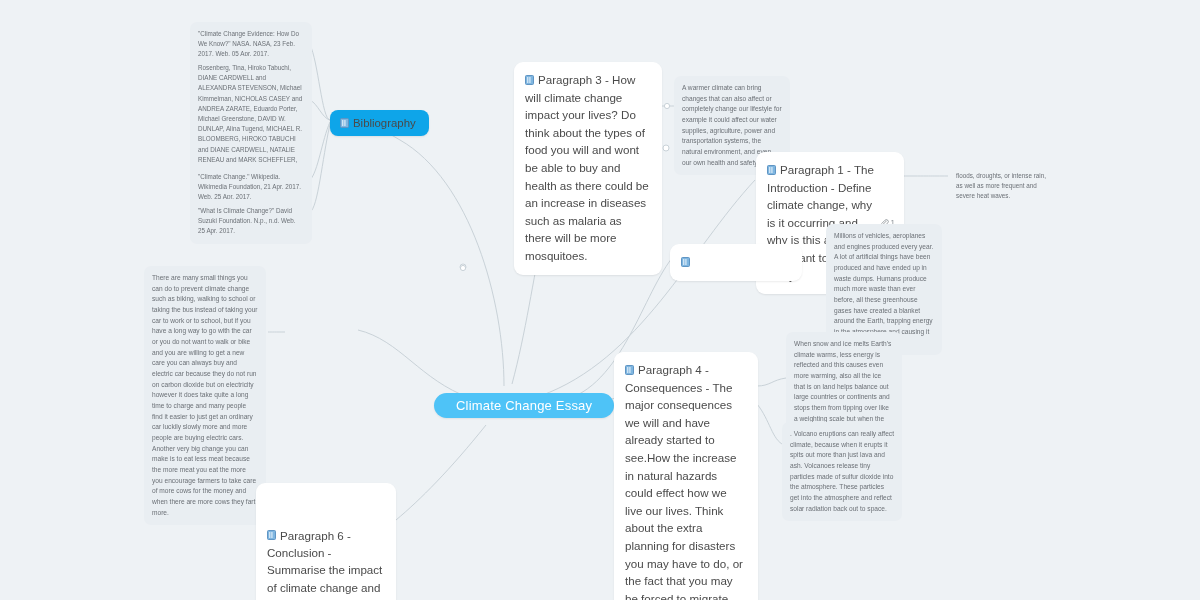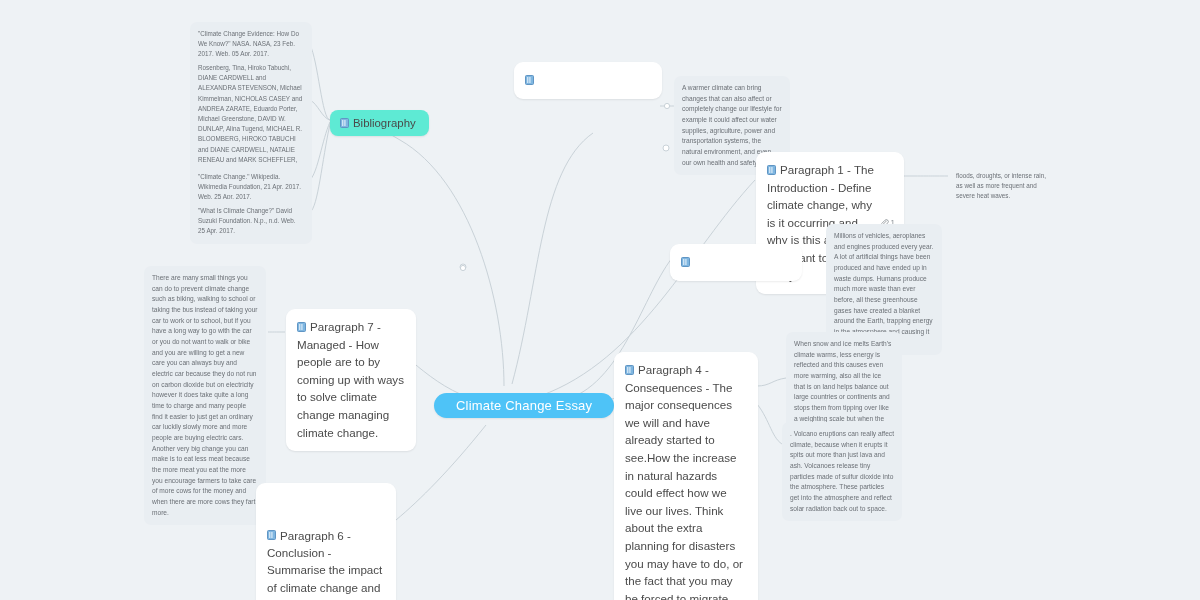--- a/index.html
+++ b/index.html
@@ -45,21 +45,21 @@
     border-radius:7px;
     color:#6b7076;
     font-size:6.6px;
     line-height:1.62;
     padding:7px 8px;
   }
   .note.tiny{font-size:6.3px;}
 
   
   .label-node{
-    background:#5eead4;
+    background:#0ea5e9;
     border-radius:8px;
     color:#4a4a4a;
     font-size:11.4px;
     padding:7px 13px 7px 10px;
     white-space:nowrap;
     box-shadow:0 1px 2px rgba(0,0,0,.08);
   }
 
   .note-icon{
     display:inline-block;
@@ -143,21 +143,21 @@
   <div class="node note tiny" style="left:190px;top:165px;width:122px;">"Climate Change." Wikipedia. Wikimedia Foundation, 21 Apr. 2017. Web. 25 Apr. 2017.</div>
   <div class="node note tiny" style="left:190px;top:199px;width:122px;">"What Is Climate Change?" David Suzuki Foundation. N.p., n.d. Web. 25 Apr. 2017.</div>
 
   <div class="node para" style="left:514px;top:62px;width:148px;">
     <span class="note-icon">
       <svg width="9" height="10" viewBox="0 0 9 10">
         <rect x="0.5" y="0.5" width="8" height="9" rx="1" fill="#7fb6e0" stroke="#5f95c4"></rect>
         <rect x="2" y="2" width="1.4" height="6" fill="#cfe4f5"></rect>
         <rect x="4.2" y="2" width="1.4" height="6" fill="#cfe4f5"></rect>
       </svg>
-    </span>
+    </span><span class="ntxt">Paragraph 3 - How will climate change impact your lives? Do think about the types of food you will and wont be able to buy and health as there could be an increase in diseases such as malaria as there will be more mosquitoes.</span>
   </div>
 
   <div class="node note" style="left:674px;top:76px;width:116px;">A warmer climate can bring changes that can also affect or completely change our lifestyle for example it could affect our water supplies, agriculture, power and transportation systems, the natural environment, and even our own health and safety.</div>
 
   <div class="node para" style="left:756px;top:152px;width:148px;padding-right:24px;">
     <span class="note-icon">
       <svg width="9" height="10" viewBox="0 0 9 10">
         <rect x="0.5" y="0.5" width="8" height="9" rx="1" fill="#7fb6e0" stroke="#5f95c4"></rect>
         <rect x="2" y="2" width="1.4" height="6" fill="#cfe4f5"></rect>
         <rect x="4.2" y="2" width="1.4" height="6" fill="#cfe4f5"></rect>
@@ -193,29 +193,20 @@
         <rect x="0.5" y="0.5" width="8" height="9" rx="1" fill="#7fb6e0" stroke="#5f95c4"></rect>
         <rect x="2" y="2" width="1.4" height="6" fill="#cfe4f5"></rect>
         <rect x="4.2" y="2" width="1.4" height="6" fill="#cfe4f5"></rect>
       </svg>
     </span><span class="ntxt">Paragraph 4 - Consequences - The major consequences we will and have already started to see.How the increase in natural hazards could effect how we live our lives. Think about the extra planning for disasters you may have to do, or the fact that you may be forced to migrate.</span>
   </div>
 
   <div class="node note" style="left:786px;top:332px;width:116px;">When snow and ice melts Earth's climate warms, less energy is reflected and this causes even more warming, also all the ice that is on land helps balance out large countries or continents and stops them from tipping over like a weighting scale but when the ice melts the land is unbalanced and it starts tipping over into the sea which from one side looks like the sea level is rising and from the other side is looks like the sea level is dropping.</div>
   <div class="node note" style="left:782px;top:422px;width:120px;">. Volcano eruptions can really affect climate, because when it erupts it spits out more than just lava and ash. Volcanoes release tiny particles made of sulfur dioxide into the atmosphere. These particles get into the atmosphere and reflect solar radiation back out to space.</div>
 
-  <div class="node para" style="left:286px;top:309px;width:130px;">
-    <span class="note-icon">
-      <svg width="9" height="10" viewBox="0 0 9 10">
-        <rect x="0.5" y="0.5" width="8" height="9" rx="1" fill="#7fb6e0" stroke="#5f95c4"></rect>
-        <rect x="2" y="2" width="1.4" height="6" fill="#cfe4f5"></rect>
-        <rect x="4.2" y="2" width="1.4" height="6" fill="#cfe4f5"></rect>
-      </svg>
-    </span><span class="ntxt">Paragraph 7 - Managed - How people are to by coming up with ways to solve climate change managing climate change.</span>
-  </div>
 
   <div class="node note" style="left:144px;top:266px;width:122px;">There are many small things you can do to prevent climate change such as biking, walking to school or taking the bus instead of taking your car to work or to school, but if you have a long way to go with the car or you do not want to walk or bike and you are willing to get a new care you can always buy and electric car because they do not run on carbon dioxide but on electricity however it does take quite a long time to charge and many people find it easier to just get an ordinary car luckily slowly more and more people are buying electric cars. Another very big change you can make is to eat less meat because the more meat you eat the more you encourage farmers to take care of more cows for the money and when there are more cows they fart more.</div>
 
   <div class="node para" style="left:256px;top:483px;width:140px;white-space:pre-line;">
     <span class="note-icon">
       <svg width="9" height="10" viewBox="0 0 9 10">
         <rect x="0.5" y="0.5" width="8" height="9" rx="1" fill="#7fb6e0" stroke="#5f95c4"></rect>
         <rect x="2" y="2" width="1.4" height="6" fill="#cfe4f5"></rect>
         <rect x="4.2" y="2" width="1.4" height="6" fill="#cfe4f5"></rect>
       </svg>

